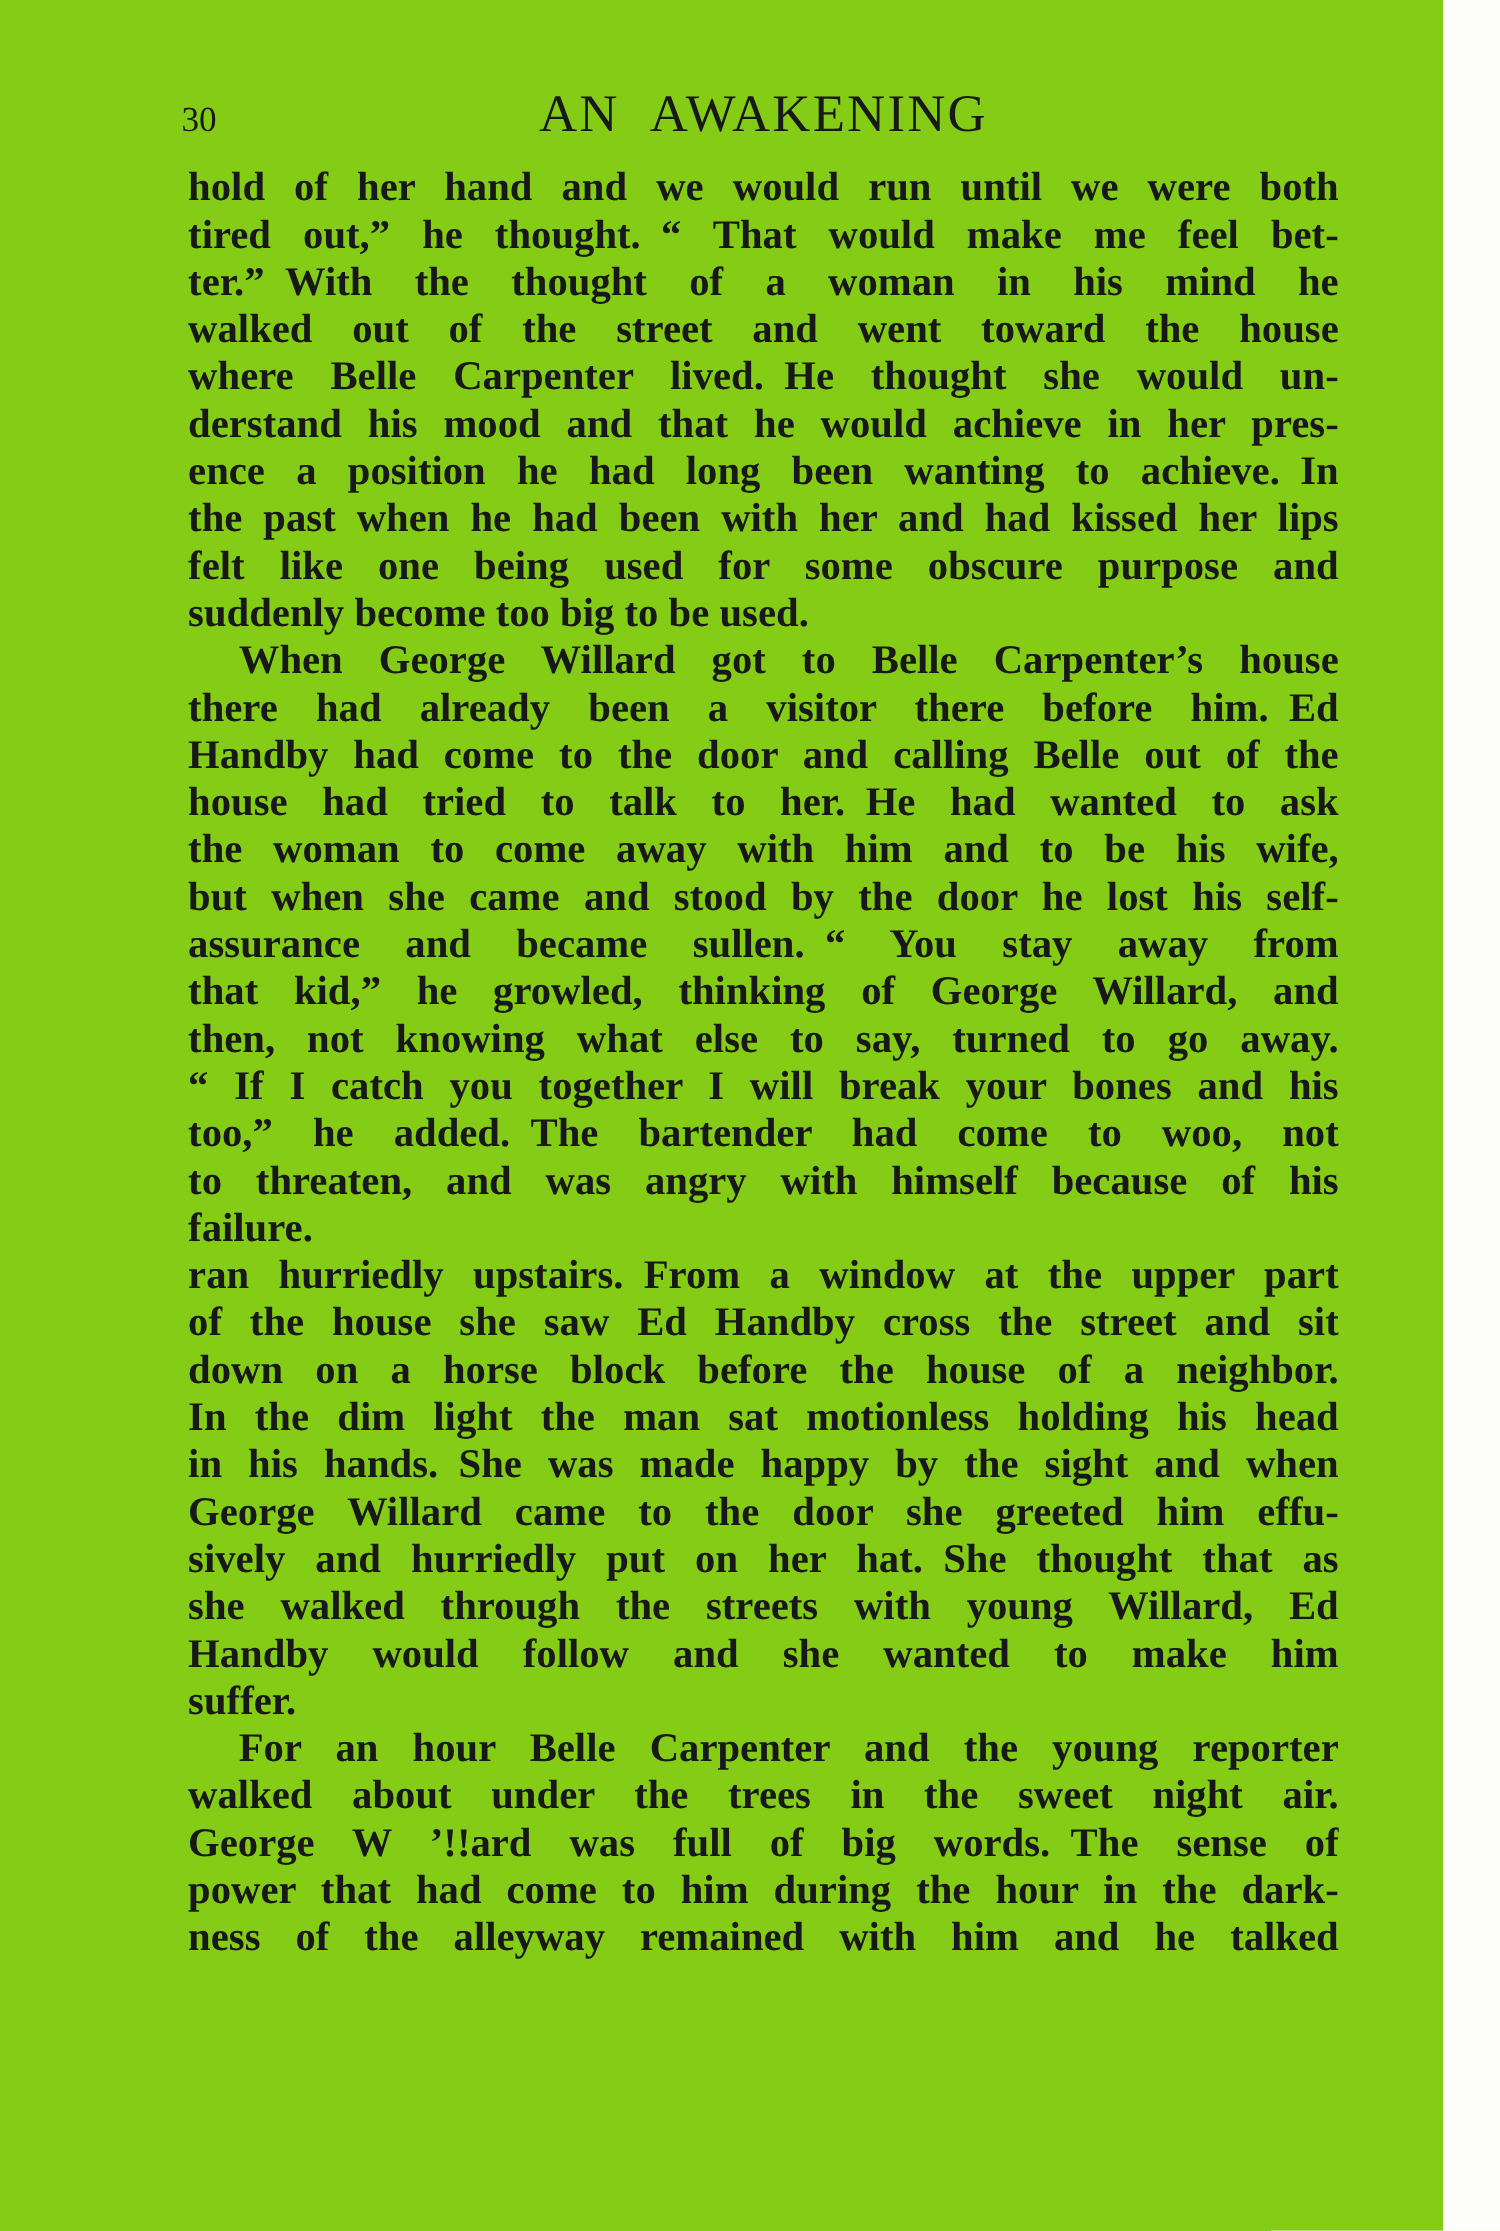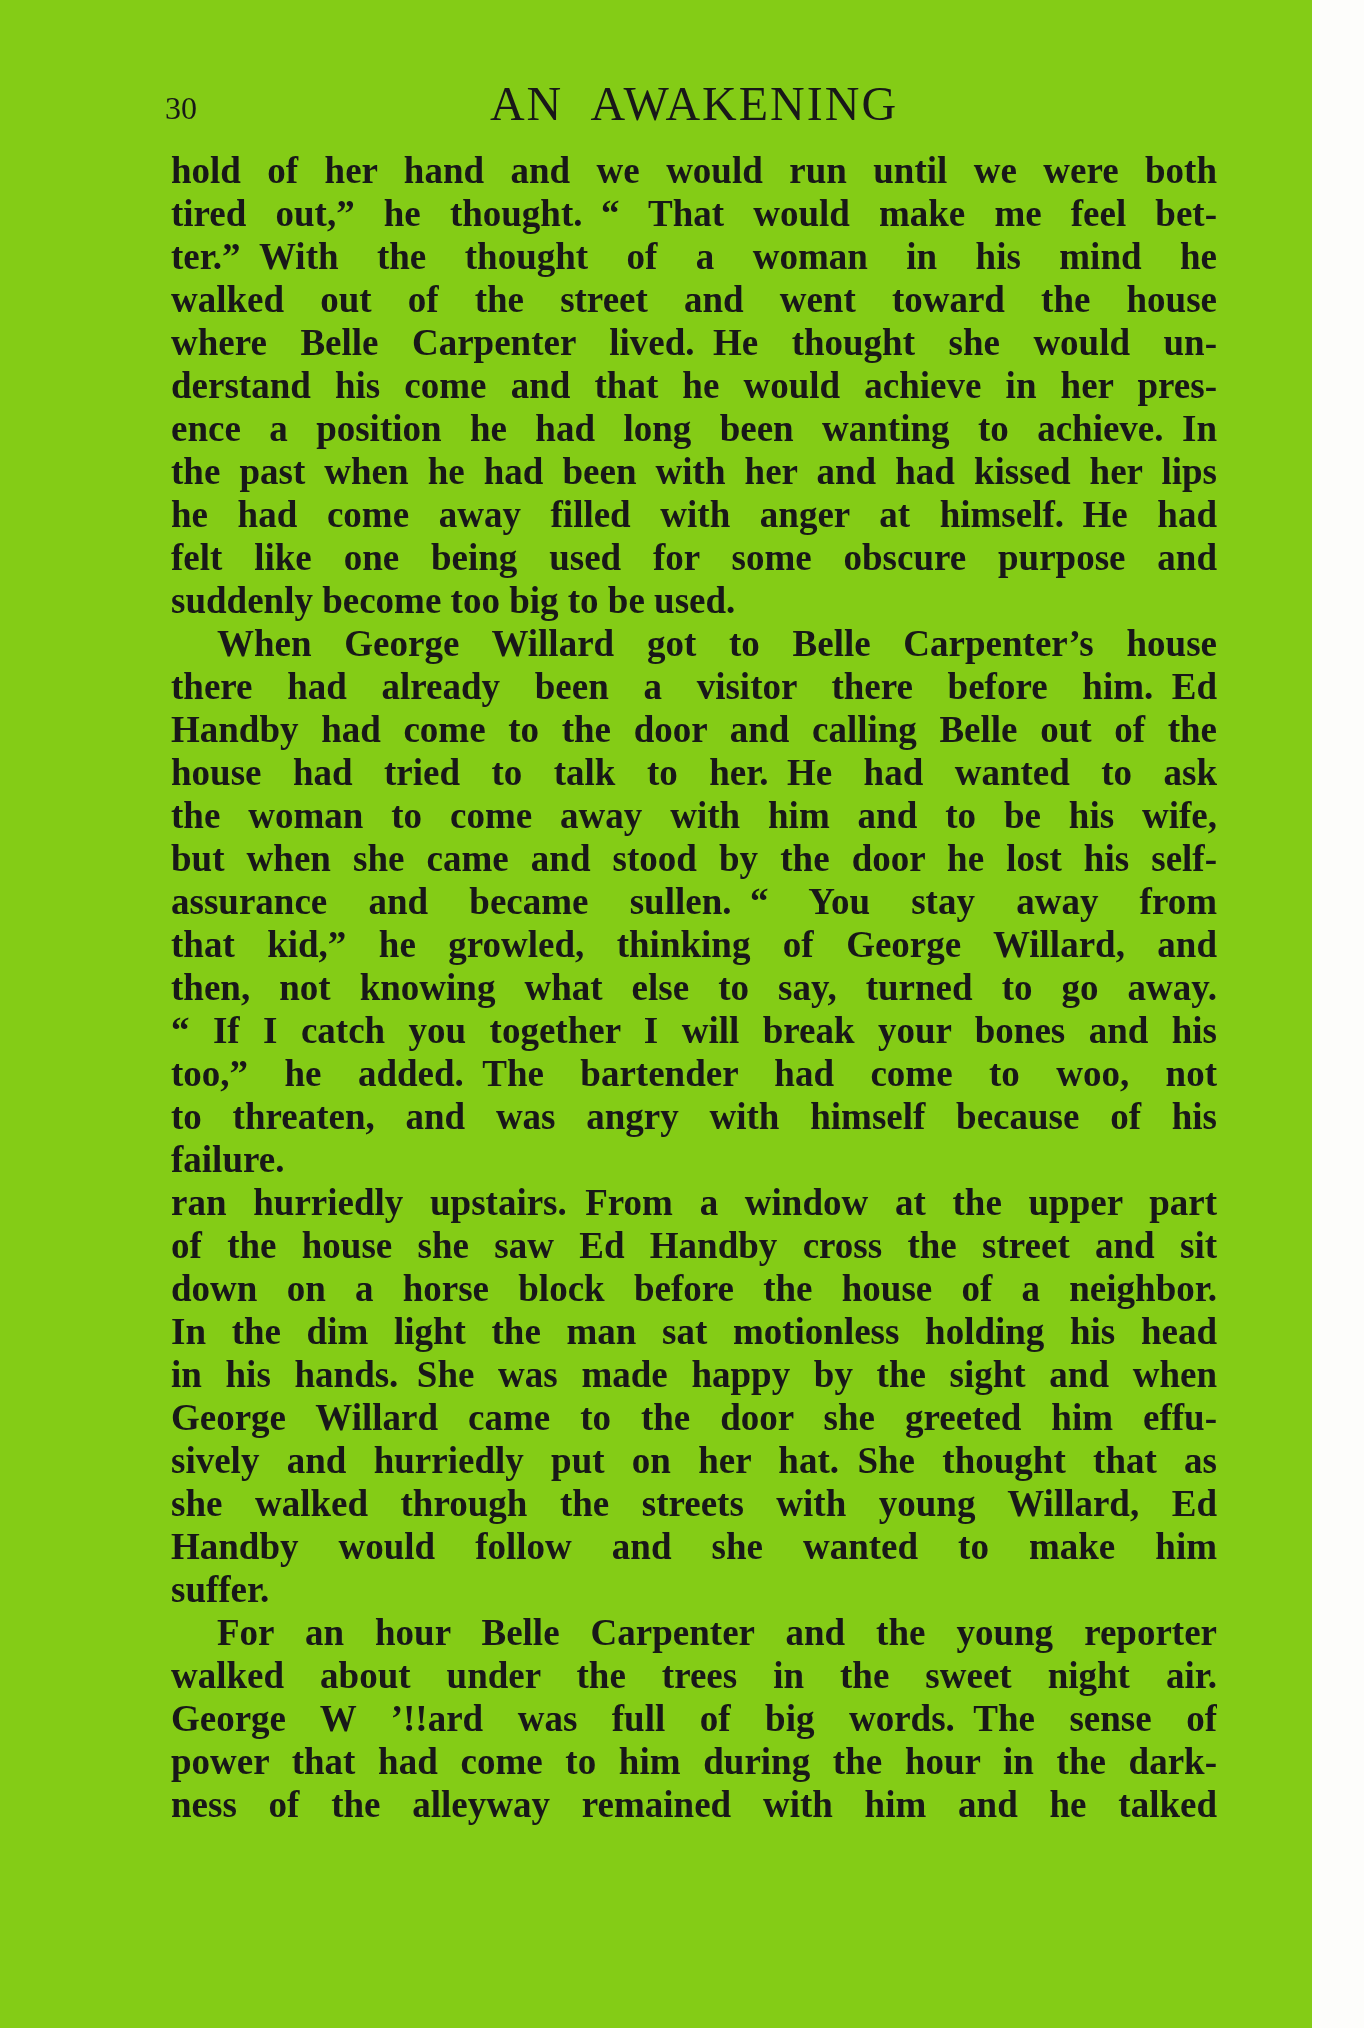--- a/index.html
+++ b/index.html
@@ -72,24 +72,23 @@
     <span class="page-num">30</span>
     <span class="head-title">AN AWAKENING</span>
   </div>
   <div class="text-block" id="text-block">
       <div class="paragraph">
         <div class="line">hold of her hand and we would run until we were both</div>
         <div class="line">tired out,” he thought. “ That would make me feel bet-</div>
         <div class="line">ter.” With the thought of a woman in his mind he</div>
         <div class="line">walked out of the street and went toward the house</div>
         <div class="line">where Belle Carpenter lived. He thought she would un-</div>
-        <div class="line">derstand his come and that he would achieve in her pres-</div>
+        <div class="line">derstand his mood and that he would achieve in her pres-</div>
         <div class="line">ence a position he had long been wanting to achieve. In</div>
         <div class="line">the past when he had been with her and had kissed her lips</div>
-        <div class="line">he had come away filled with anger at himself. He had</div>
         <div class="line">felt like one being used for some obscure purpose and</div>
         <div class="line short-last">suddenly become too big to be used.</div>
       </div>
       <div class="paragraph">
         <div class="line indent">When George Willard got to Belle Carpenter’s house</div>
         <div class="line">there had already been a visitor there before him. Ed</div>
         <div class="line">Handby had come to the door and calling Belle out of the</div>
         <div class="line">house had tried to talk to her. He had wanted to ask</div>
         <div class="line">the woman to come away with him and to be his wife,</div>
         <div class="line">but when she came and stood by the door he lost his self-</div>

